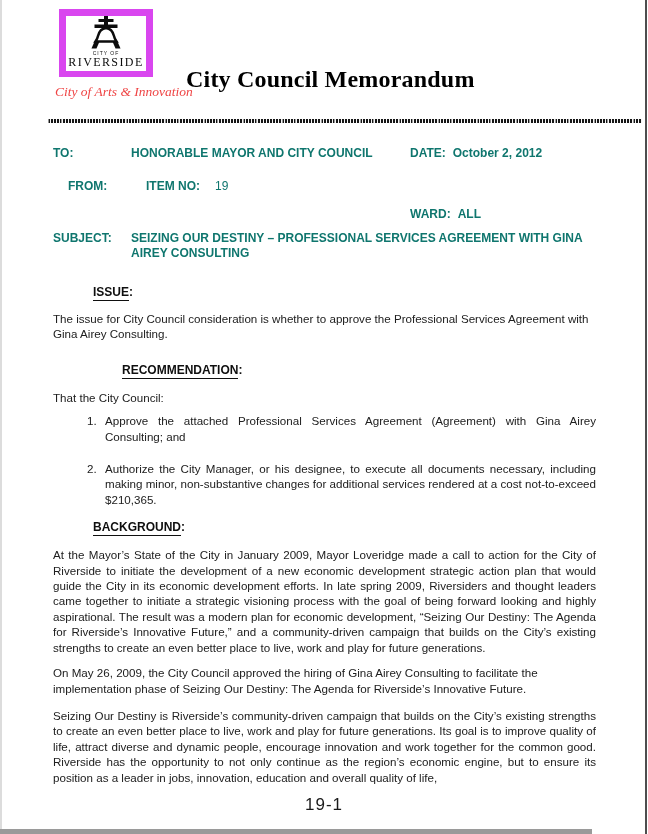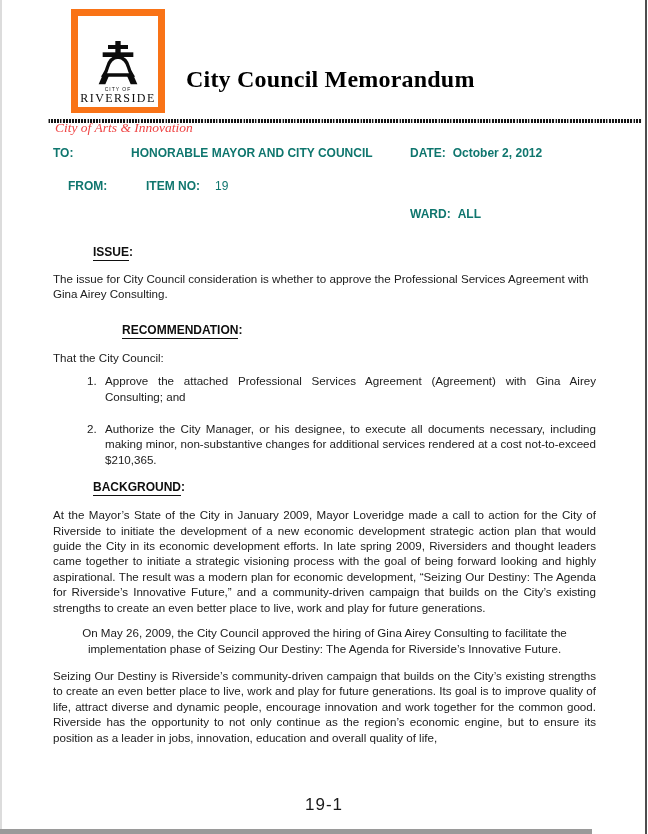--- a/index.html
+++ b/index.html
@@ -7,21 +7,21 @@
     position:relative;width:648px;height:834px;background:#ffffff;overflow:hidden;
     font-family:"Liberation Sans",sans-serif;color:#1e1e1e;margin:0 auto;
   }
   
   .scan-edge-right{position:absolute;top:0;right:1px;width:2px;height:834px;background:#4e4e4e;}
   .scan-edge-left{position:absolute;top:0;left:0;width:2px;height:834px;background:#dcdcdc;}
   .scan-edge-bottom{position:absolute;left:0;top:829px;width:592px;height:5px;background:#9a9a9a;}
 
   
   .logo-block{position:absolute;left:55px;top:9px;}
-  .logo-box{margin-left:16px;width:94px;height:104px;background:#f97316;position:relative;}
+  .logo-box{margin-left:4px;width:94px;height:68px;background:#d946ef;position:relative;}
   .logo-inner{position:absolute;left:7px;top:7px;right:7px;bottom:6px;background:#fff;
     display:flex;flex-direction:column;align-items:center;justify-content:flex-end;padding-bottom:2px;}
   .bell-svg{width:42px;height:44px;display:block;margin-bottom:1px;}
   .logo-cityof{font-size:5px;letter-spacing:1px;line-height:6px;color:#111;}
   .logo-riverside{font-family:"Liberation Serif",serif;font-size:12px;letter-spacing:1.4px;line-height:13px;color:#0c0c0c;}
   .logo-tagline{margin-top:7px;font-family:"Liberation Serif",serif;font-style:italic;font-size:13.5px;color:#ef4444;white-space:nowrap;}
   .memo-title{position:absolute;left:186px;top:66px;font-family:"Liberation Serif",serif;
     font-size:24px;font-weight:600;color:#000000;letter-spacing:.2px;white-space:nowrap;text-align:center;}
   .header-separator{position:absolute;left:48px;top:119px;width:594px;height:4px;
     background:
@@ -52,21 +52,21 @@
 
   .body-text{font-size:11.6px;line-height:15.4px;color:#202020;}
   .issue-para{margin-top:11px;}
   .rec-intro{margin-top:12px;}
   .list-row{display:flex;text-align:justify;}
   .lr-1{margin-top:8px;}
   .lr-2{margin-top:17px;}
   .list-num{flex:0 0 18px;margin-left:34px;}
   .list-text{flex:1;}
   .bg-para{text-align:justify;margin-top:12px;}
-  .bg-para-left{text-align:center;margin-top:10px;}
+  .bg-para-left{text-align:left;margin-top:10px;}
 
   .page-number{position:absolute;top:795px;left:0;width:100%;text-align:center;
     font-size:17px;letter-spacing:1px;color:#1a1a1a;}
 </style>
 </head>
 <body>
 
 <div class="page">
 
   <div class="scan-edge-left"></div>
@@ -117,20 +117,24 @@
     </div>
 
     <div class="meta-row mr-3">
       <div class="m-spacer"></div>
       <div class="m-right">
         <div class="m-rlabel">WARD:</div>
         <div>ALL</div>
       </div>
     </div>
 
+    <div class="meta-row mr-subject">
+      <div class="m-label">SUBJECT:</div>
+      <div class="subject-value">SEIZING OUR DESTINY – PROFESSIONAL SERVICES AGREEMENT WITH GINA AIREY CONSULTING</div>
+    </div>
 
     <div class="section-heading h-issue"><span class="heading-underline">ISSUE</span><span>:</span></div>
 
     <div class="body-text issue-para">The issue for City Council consideration is whether to approve the Professional Services Agreement with Gina Airey Consulting.</div>
 
     <div class="section-heading h-rec"><span class="heading-underline">RECOMMENDATION</span><span>:</span></div>
 
     <div class="body-text rec-intro">That the City Council:</div>
 
     <div class="body-text list-row lr-1">

